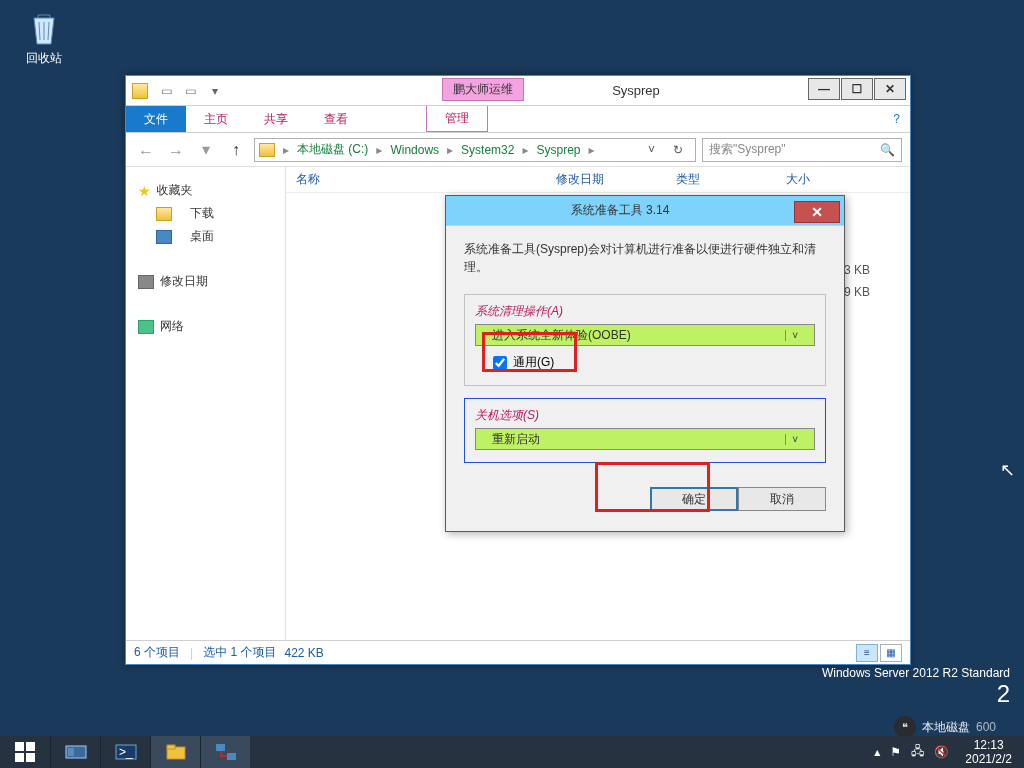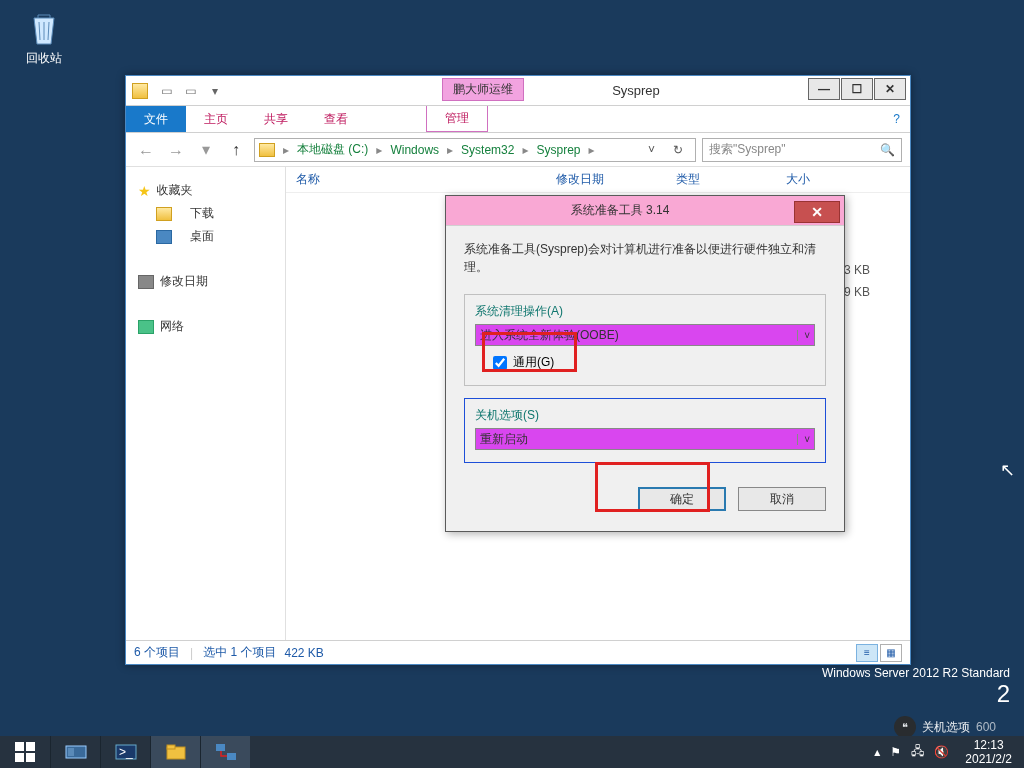--- a/index.html
+++ b/index.html
@@ -55,35 +55,35 @@
 .col-head span{padding-right:20px;}
 .c1{width:260px;}.c2{width:120px;}.c3{width:110px;}.c4{width:60px;}
 .row-ghost{position:absolute;right:40px;font-size:12px;color:#555;display:flex;gap:40px;}
 
 .statusbar{position:absolute;bottom:0;left:0;right:0;height:24px;border-top:1px solid #d0d0d0;background:#fff;display:flex;align-items:center;padding:0 8px;font-size:12px;color:#1e5aa8;}
 .statusbar .view-btns{margin-left:auto;display:flex;gap:2px;}
 .statusbar .vb{width:22px;height:18px;border:1px solid #b0b0b0;display:flex;align-items:center;justify-content:center;font-size:10px;}
 .statusbar .vb.active{background:#cde6f7;border-color:#7bb2e0;}
 
 .dialog{position:absolute;top:195px;left:445px;width:400px;background:#f0f0f0;border:1px solid #5a5a5a;box-shadow:2px 2px 8px rgba(0,0,0,.3);}
-.dlg-title{height:30px;background:#f9a8d4;display:flex;align-items:center;border-bottom:1px solid #d0d0d0;}
+.dlg-title{height:30px;background:#7dd3fc;display:flex;align-items:center;border-bottom:1px solid #d0d0d0;}
 .dlg-title-text{flex:1;text-align:center;color:#333;}
 .dlg-close{width:46px;height:22px;background:#c75050;color:#fff;display:flex;align-items:center;justify-content:center;font-size:14px;font-weight:bold;border:1px solid #933;margin:2px 4px 0 0;}
 .dlg-body{padding:14px 18px 20px;}
 .dlg-msg{color:#333;line-height:1.5;margin-bottom:18px;}
 .field-group{margin-bottom:12px;}
-.field-label{color:#0f766e;margin-bottom:4px;display:block;}
-.select{width:100%;height:22px;border:1px solid #888;background:#d946ef;padding:0 4px;display:flex;align-items:center;justify-content:space-between;color:#333;}
+.field-label{color:#be185d;margin-bottom:4px;display:block;font-style:italic;}
+.select{width:100%;height:22px;border:1px solid #888;background:#bef264;padding:0 16px;display:flex;align-items:center;justify-content:space-between;color:#333;}
 .select .arr{border-left:1px solid #888;padding-left:6px;font-size:10px;}
 .checkbox-row{display:flex;align-items:center;gap:6px;padding:8px 6px 4px 18px;}
 .checkbox-row input{width:14px;height:14px;}
 .highlight-red{border:3px solid #e02020;position:absolute;pointer-events:none;}
 .hl1{top:332px;left:482px;width:95px;height:40px;}
 .hl2{top:462px;left:595px;width:115px;height:50px;}
-.dlg-buttons{display:flex;justify-content:flex-end;gap:12px;margin-top:24px;}
+.dlg-buttons{display:flex;justify-content:flex-end;margin-top:24px;}
 .btn{width:88px;height:24px;border:1px solid #888;background:#e8e8e8;display:flex;align-items:center;justify-content:center;color:#333;}
 .btn.primary{border:2px solid #2a7ab0;}
 
 .os-info{position:absolute;right:14px;bottom:60px;text-align:right;color:#fff;font-size:14px;}
 .os-info .line2{font-size:20px;letter-spacing:2px;}
 
 .watermark{position:absolute;right:28px;bottom:30px;display:flex;align-items:center;gap:6px;color:#fff;font-size:18px;opacity:.9;}
 .watermark .wx{width:22px;height:22px;border-radius:50%;background:#2b2b2b;display:flex;align-items:center;justify-content:center;font-size:11px;color:#fff;}
 
 .taskbar{position:absolute;bottom:0;left:0;right:0;height:32px;background:#26323f;display:flex;align-items:stretch;}
@@ -276,21 +276,21 @@
 <div class="highlight-red hl1"></div>
 <div class="highlight-red hl2"></div>
 
 <div class="os-info">
   <div>Windows Server 2012 R2 Standard</div>
   <div class="line2"><span style="font-size:24px;letter-spacing:0">2</span></div>
 </div>
 
 <div class="watermark">
   <div class="wx">❝</div>
-  <span>关机选项</span>
+  <span>本地磁盘</span>
   <span style="font-size:12px;opacity:.7">600</span>
 </div>
 
 <div class="cursor">↖</div>
 
 <div class="taskbar">
   <div class="start">
     <div class="start-logo">
         <span></span>
         <span></span>

